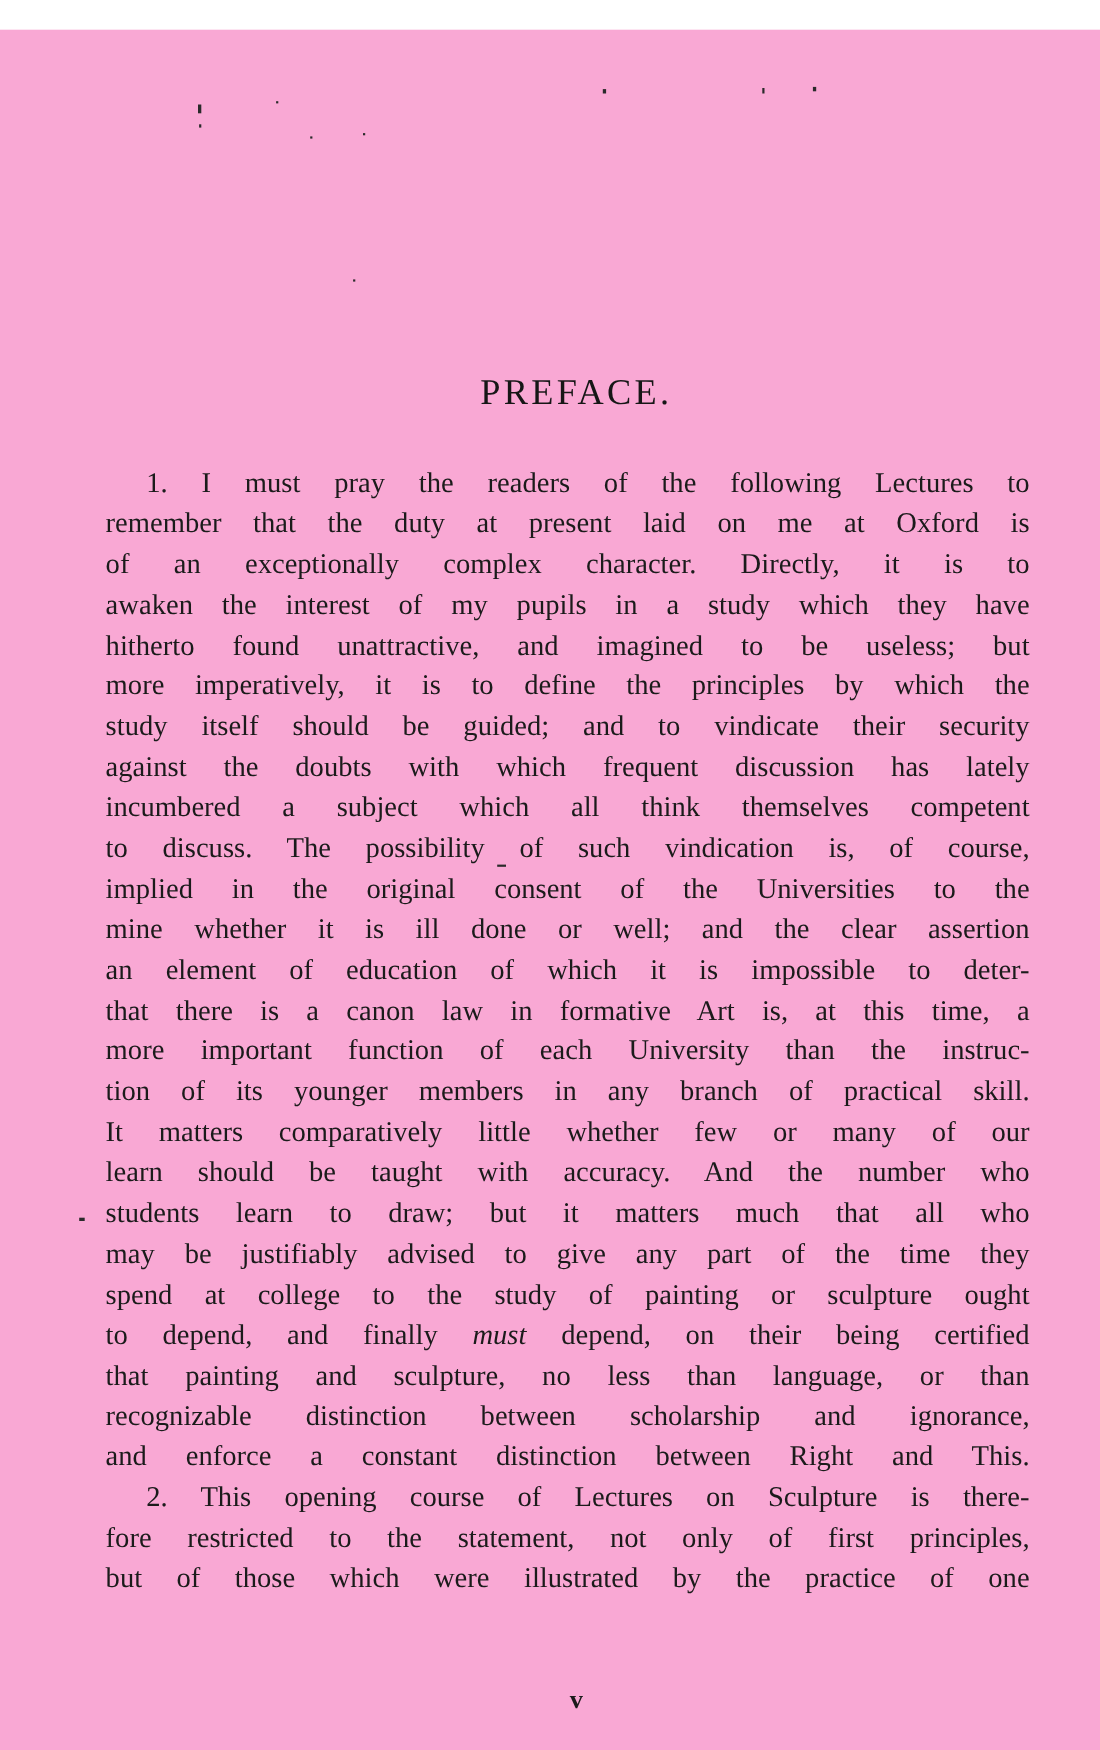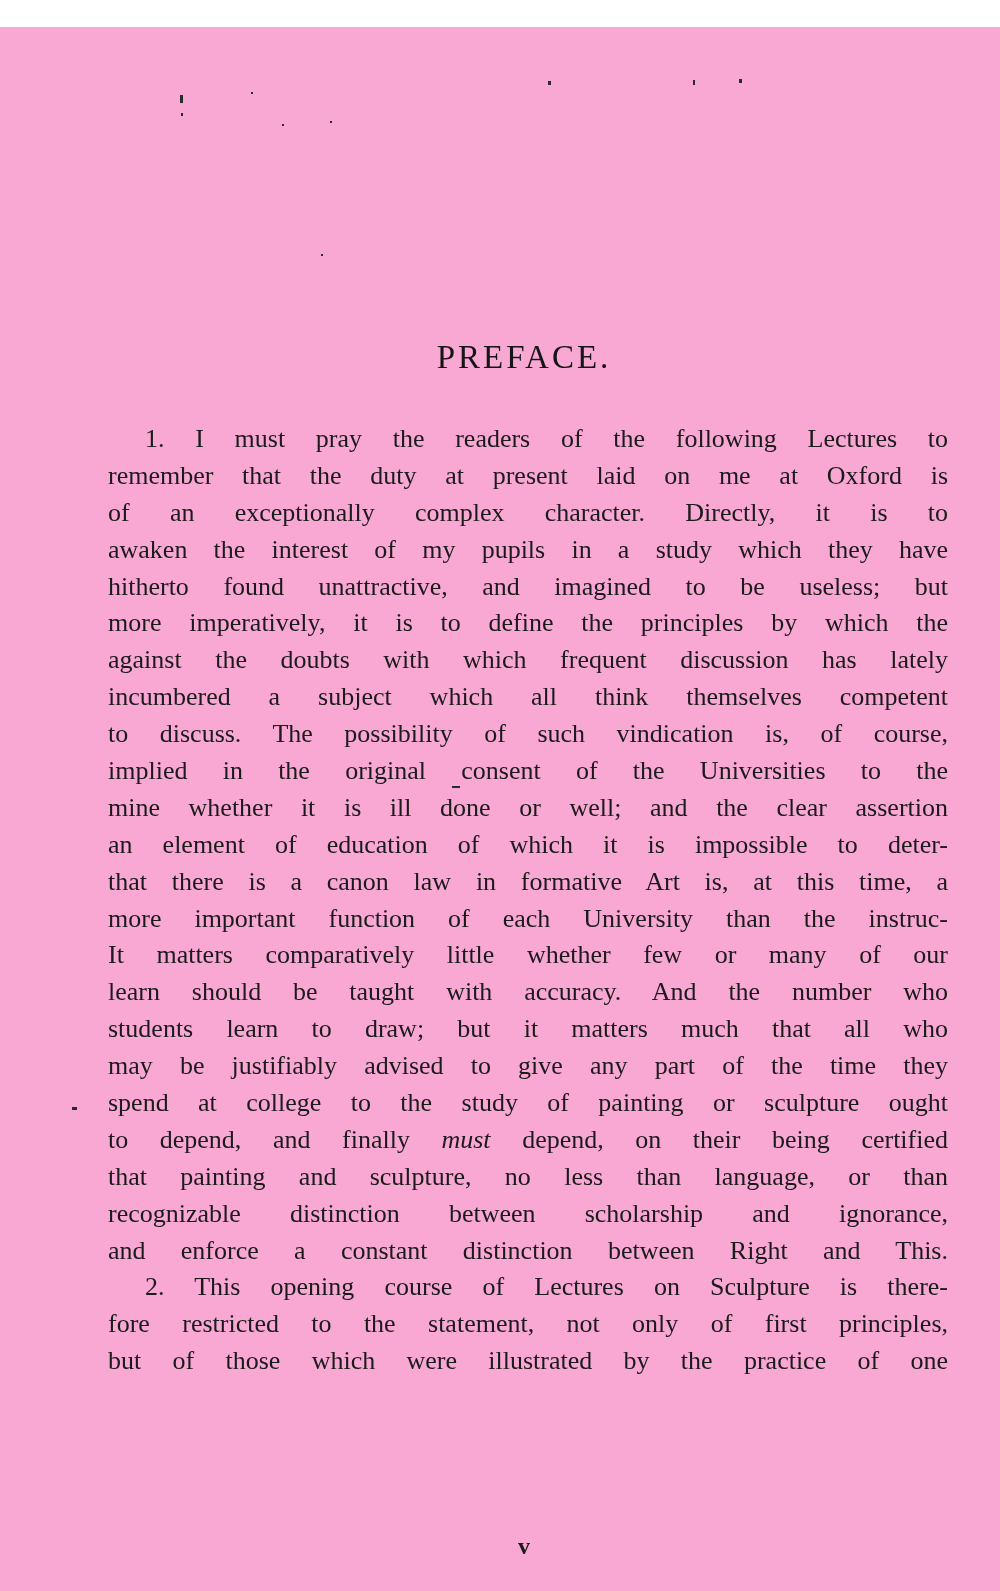--- a/index.html
+++ b/index.html
@@ -23,21 +23,21 @@
     top: 312px;
     width: 840px;
     text-align: center;
     font-size: 33px;
     letter-spacing: 3px;
     font-weight: normal;
     color: #161616;
   }
   .text-block {
     position: absolute;
-    left: 108px;
+    left: 96px;
     top: 394px;
     width: 840px;
     font-size: 26px;
     color: #1b1b1b;
   }
   .paragraph {
     margin: 0;
   }
   .line {
     display: block;
@@ -87,28 +87,30 @@
   <div class="page-title">PREFACE.</div>
 
   <div class="text-block">
       <div class="paragraph">
         <div class="line indent">1. I must pray the readers of the following Lectures to</div>
         <div class="line">remember that the duty at present laid on me at Oxford is</div>
         <div class="line">of an exceptionally complex character.  Directly, it is to</div>
         <div class="line">awaken the interest of my pupils in a study which they have</div>
         <div class="line">hitherto found unattractive, and imagined to be useless; but</div>
         <div class="line">more imperatively, it is to define the principles by which the</div>
+        <div class="line">study itself should be guided; and to vindicate their security</div>
         <div class="line">against the doubts with which frequent discussion has lately</div>
         <div class="line">incumbered a subject which all think themselves competent</div>
         <div class="line">to discuss.  The possibility of such vindication is, of course,</div>
         <div class="line">implied in the original consent of the Universities to the</div>
         <div class="line">mine whether it is ill done or well; and the clear assertion</div>
         <div class="line">an element of education of which it is impossible to deter-</div>
         <div class="line">that there is a canon law in formative Art is, at this time, a</div>
         <div class="line">more important function of each University than the instruc-</div>
+        <div class="line">tion of its younger members in any branch of practical skill.</div>
         <div class="line">It matters comparatively little whether few or many of our</div>
         <div class="line">learn should be taught with accuracy.  And the number who</div>
         <div class="line">students learn to draw; but it matters much that all who</div>
         <div class="line">may be justifiably advised to give any part of the time they</div>
         <div class="line">spend at college to the study of painting or sculpture ought</div>
         <div class="line">to depend, and finally <i>must</i> depend, on their being certified</div>
         <div class="line">that painting and sculpture, no less than language, or than</div>
         <div class="line">recognizable distinction between scholarship and ignorance,</div>
         <div class="line">and enforce a constant distinction between Right and This.</div>
       </div>

